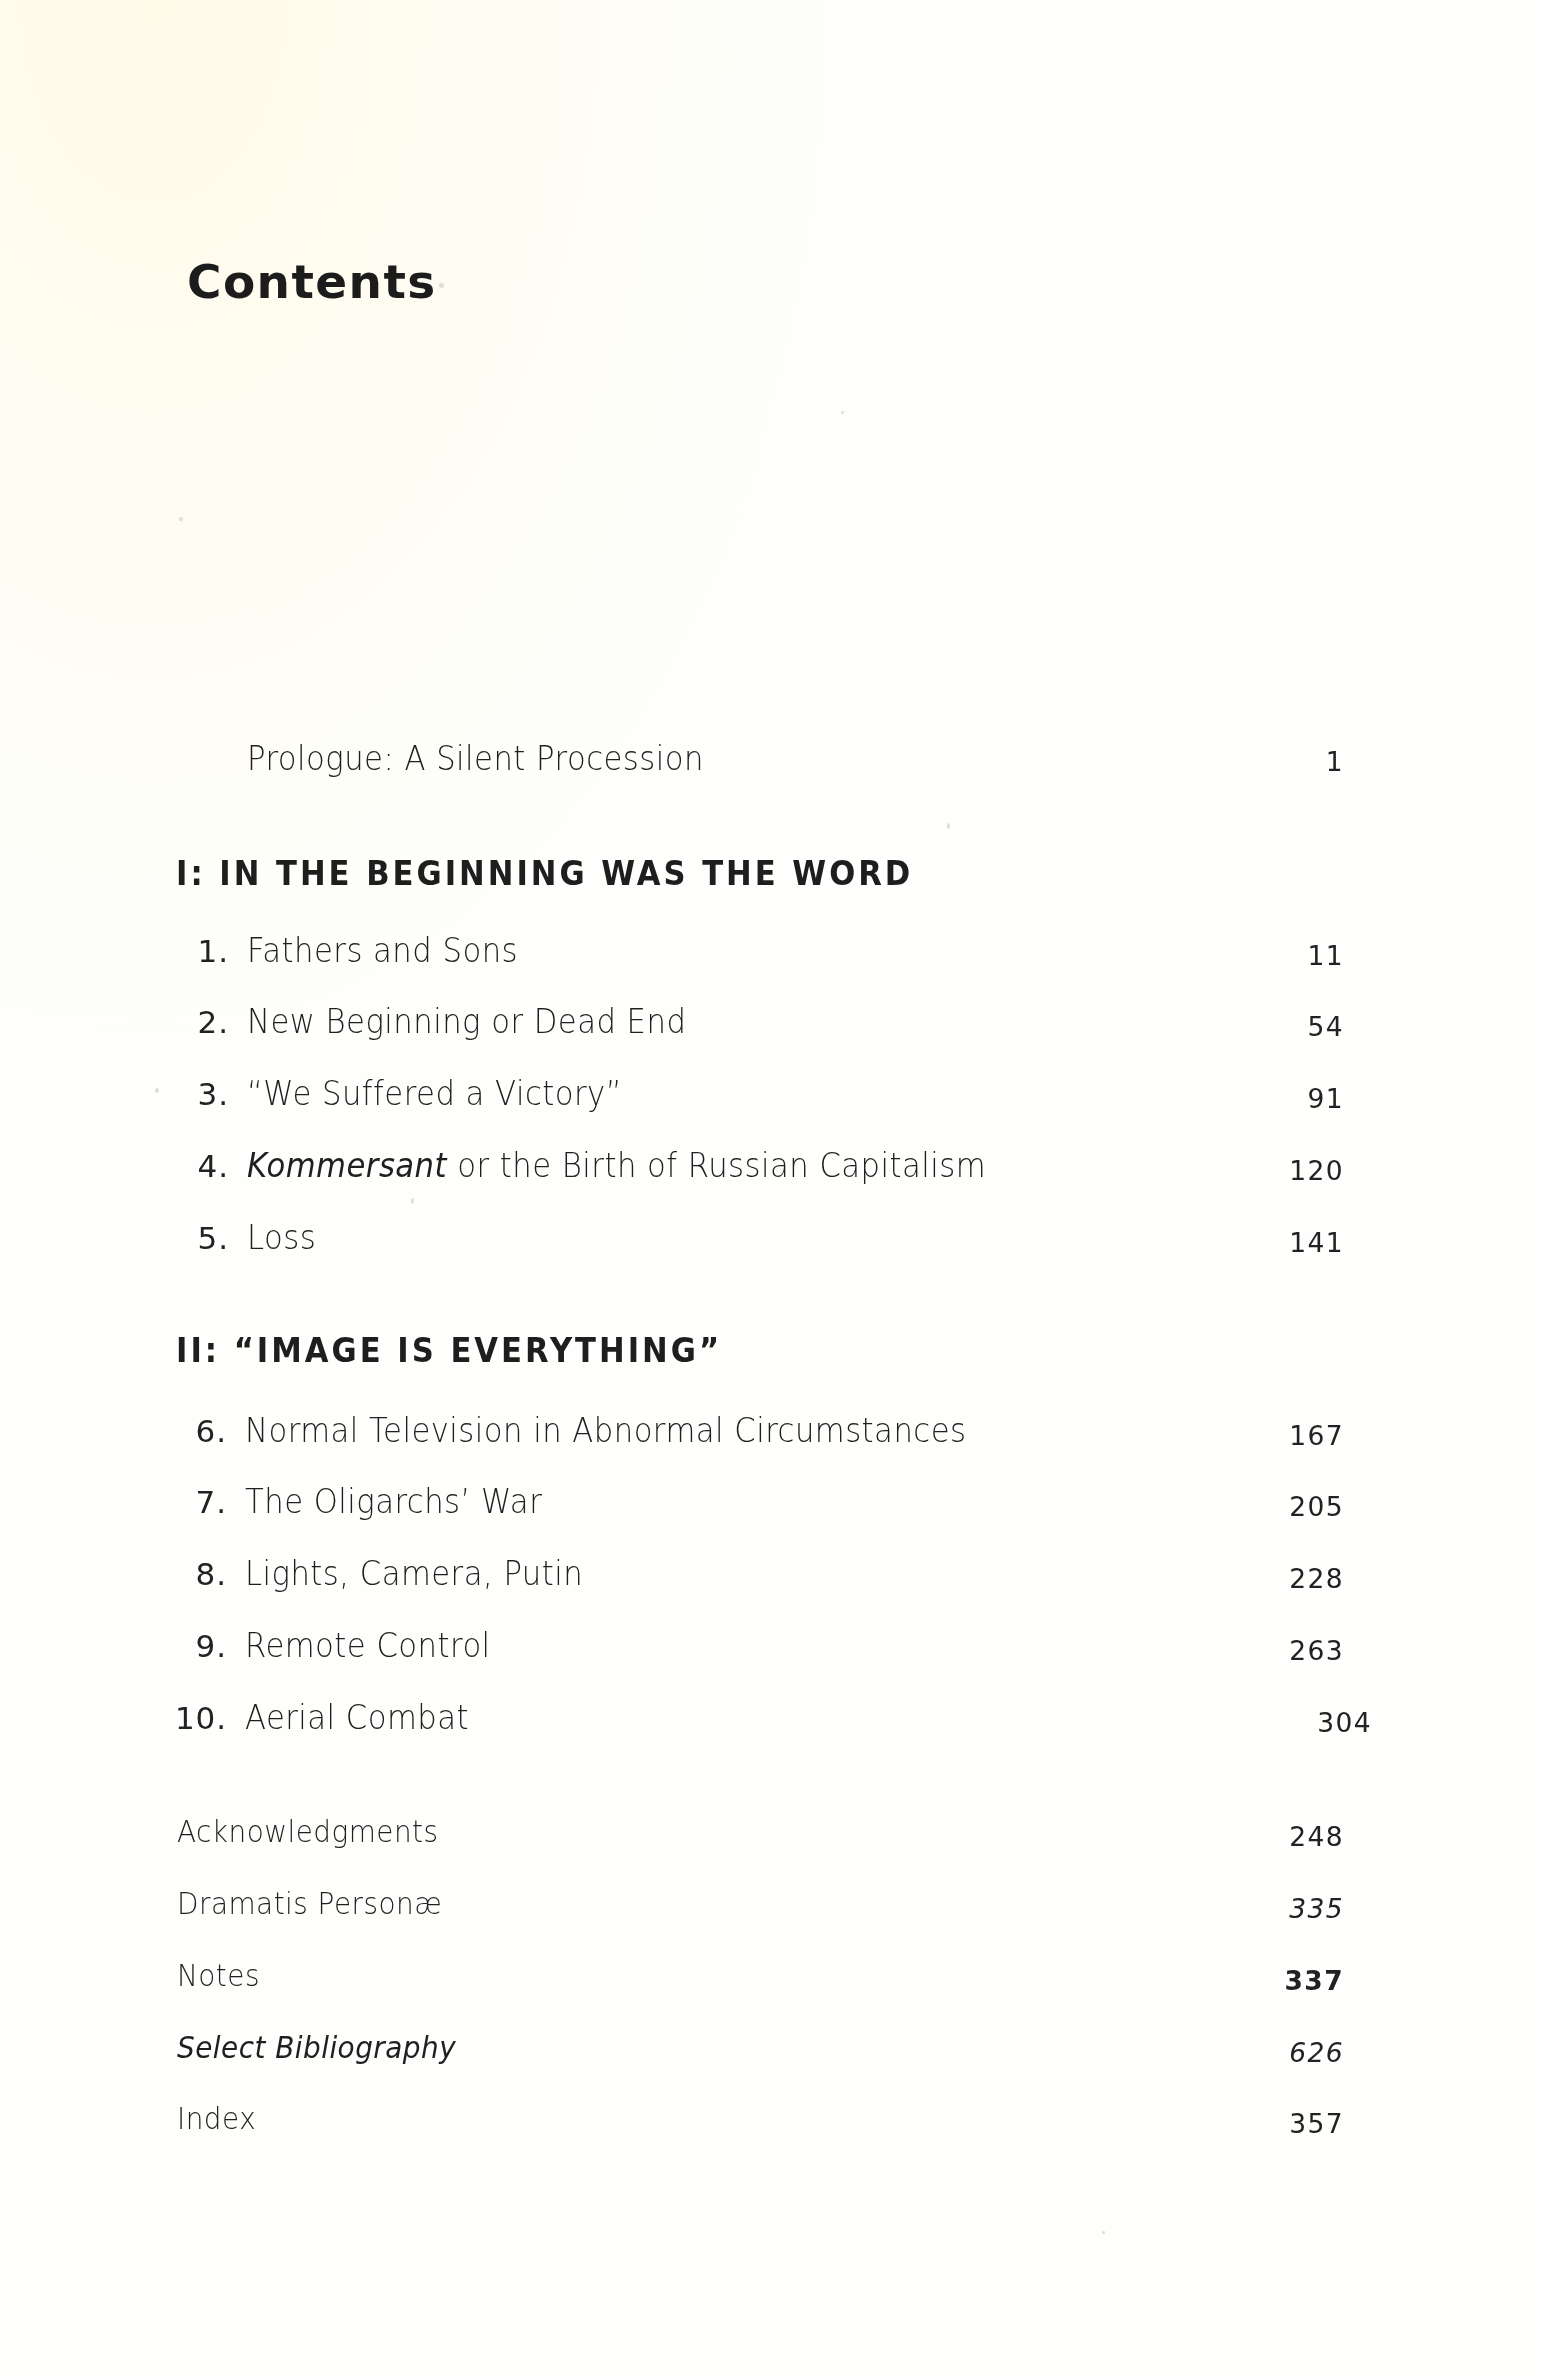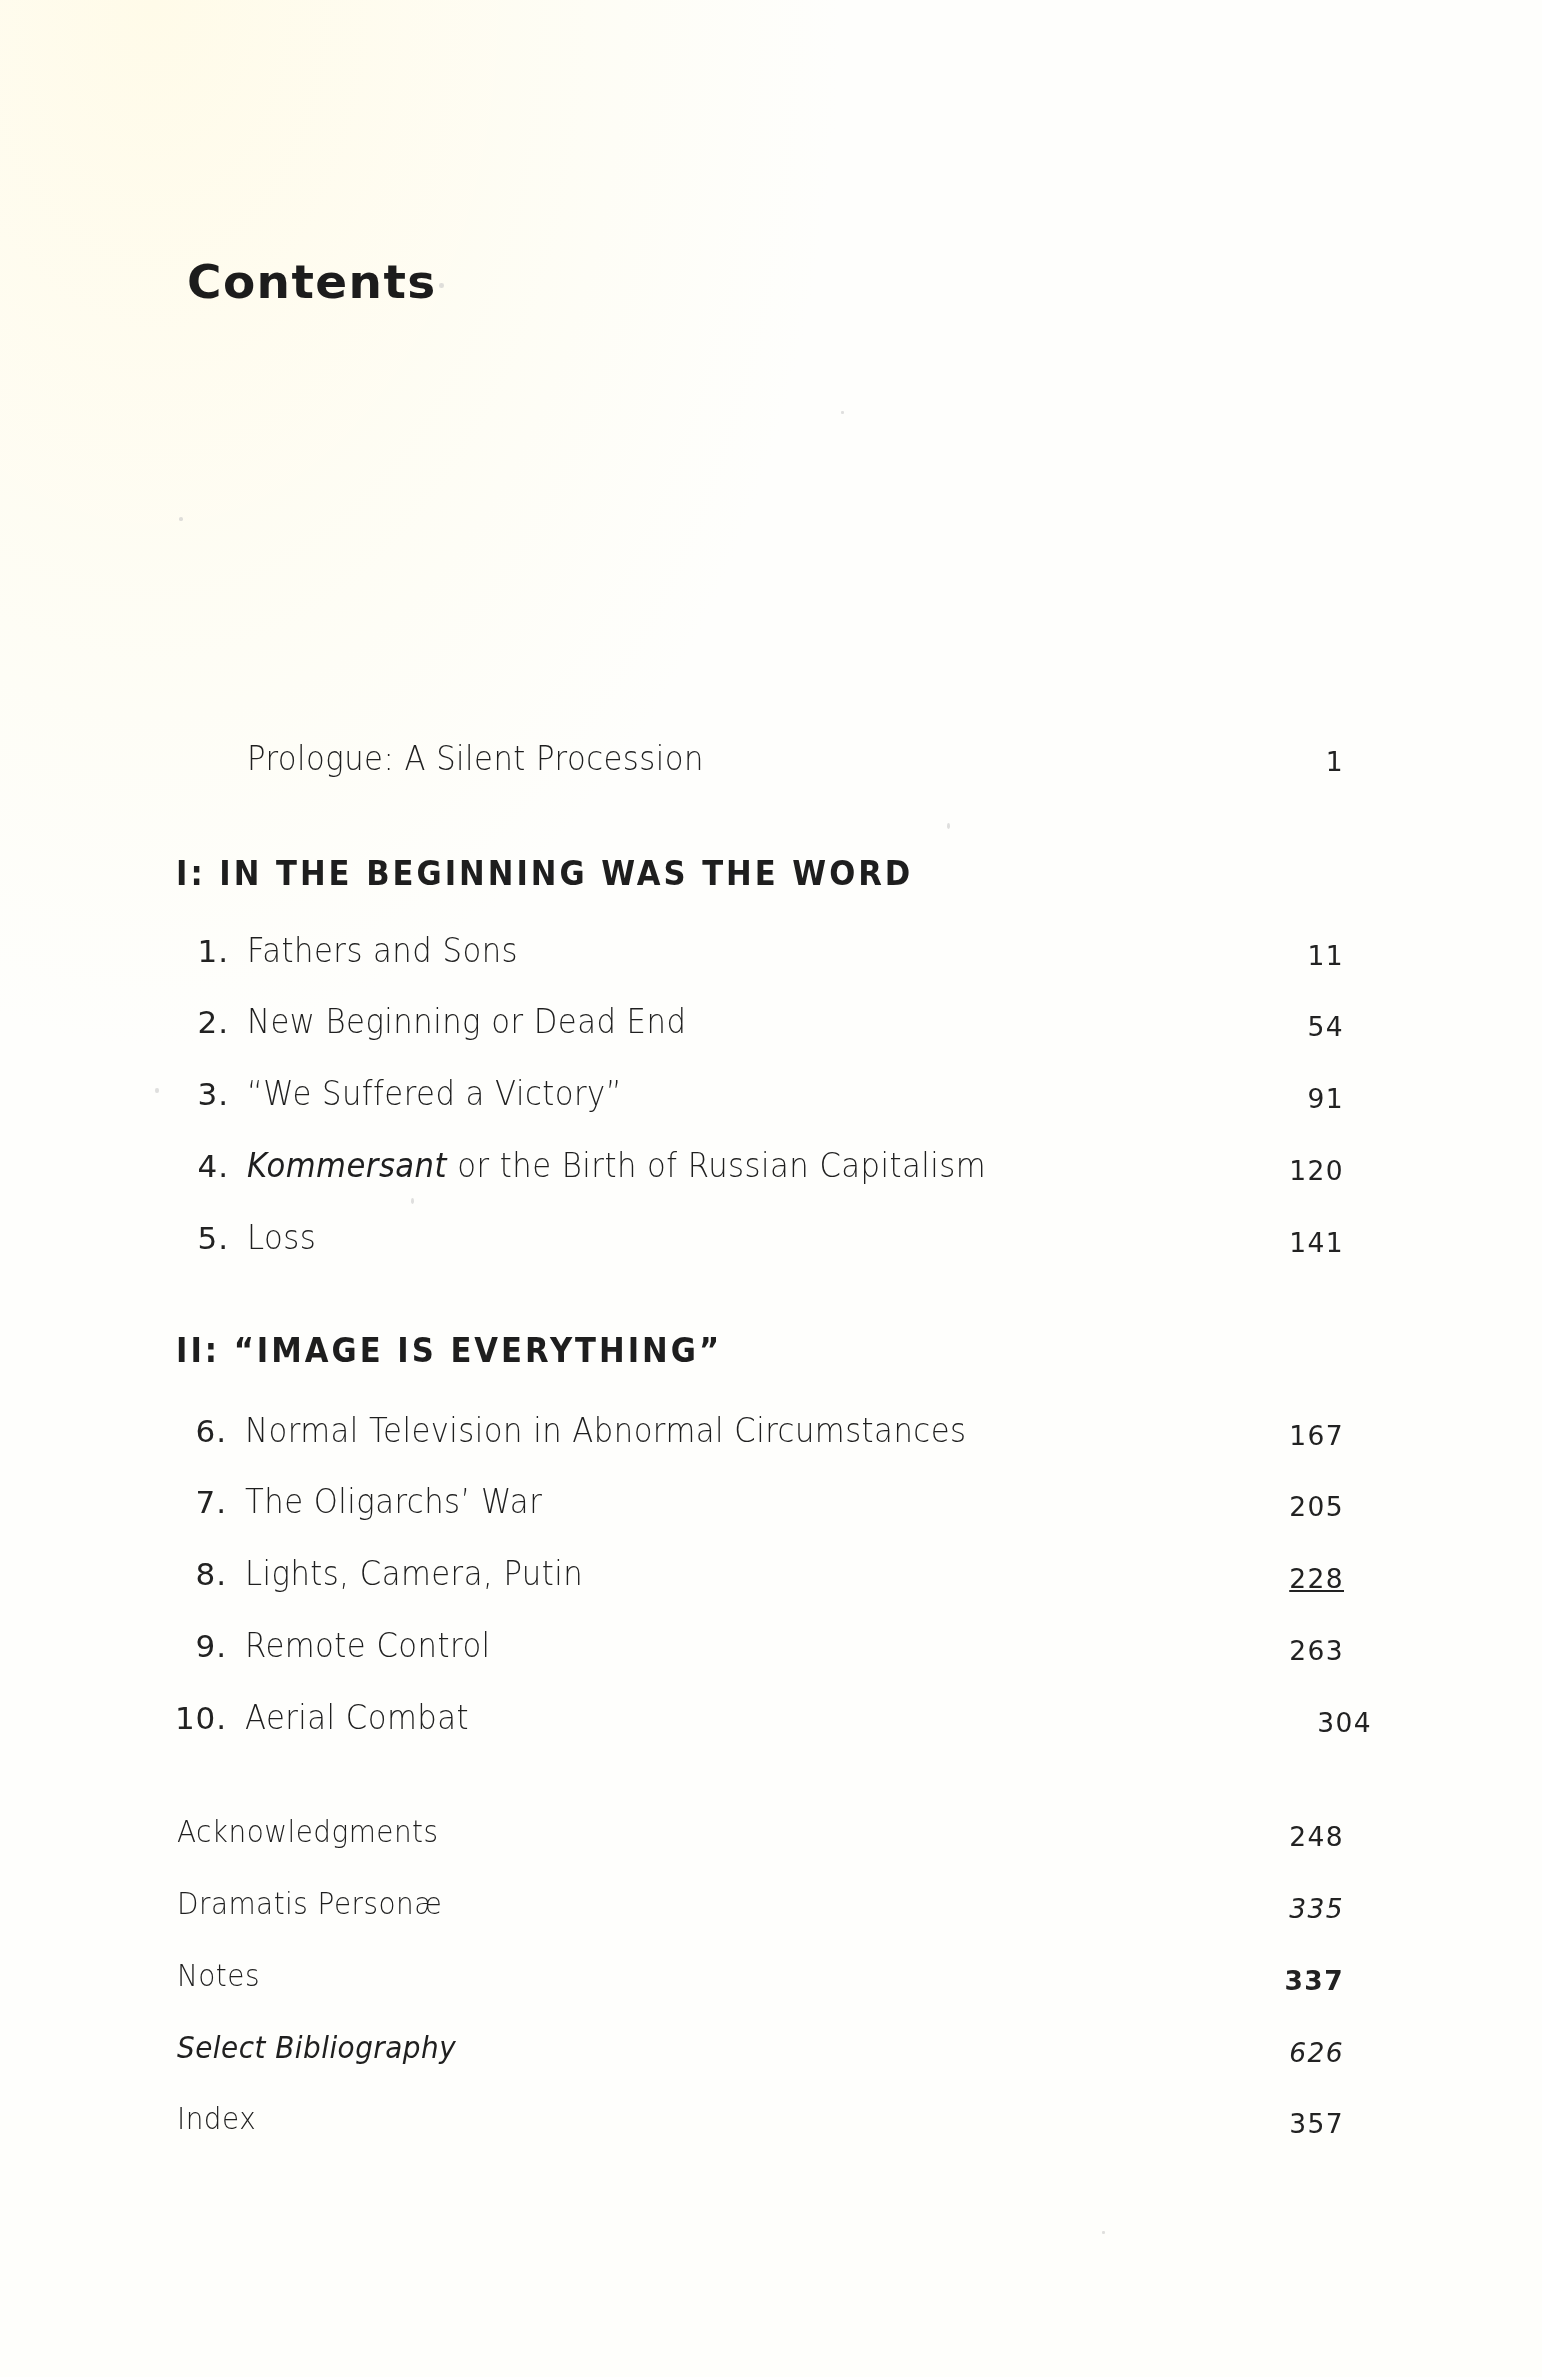--- a/index.html
+++ b/index.html
@@ -148,21 +148,21 @@
 
     <div class="row" style="top:1482px;">
       <span class="num" style="left:172px; top:1.8px;">7.</span>
       <span class="label" style="left:245px; top:0;">The Oligarchs’ War</span>
       <span class="page-num" style="top:9.1px;">205</span>
     </div>
 
     <div class="row" style="top:1554px;">
       <span class="num" style="left:172px; top:1.8px;">8.</span>
       <span class="label" style="left:245px; top:0;">Lights, Camera, Putin</span>
-      <span class="page-num" style="top:9.1px;text-decoration:underline;">228</span>
+      <span class="page-num" style="top:9.1px;">228</span>
     </div>
 
     <div class="row" style="top:1626px;">
       <span class="num" style="left:172px; top:1.8px;">9.</span>
       <span class="label" style="left:245px; top:0;">Remote Control</span>
       <span class="page-num" style="top:9.1px;">263</span>
     </div>
 
     <div class="row" style="top:1698px;padding-left:28px;">
       <span class="num" style="left:172px; top:1.8px;">10.</span>

